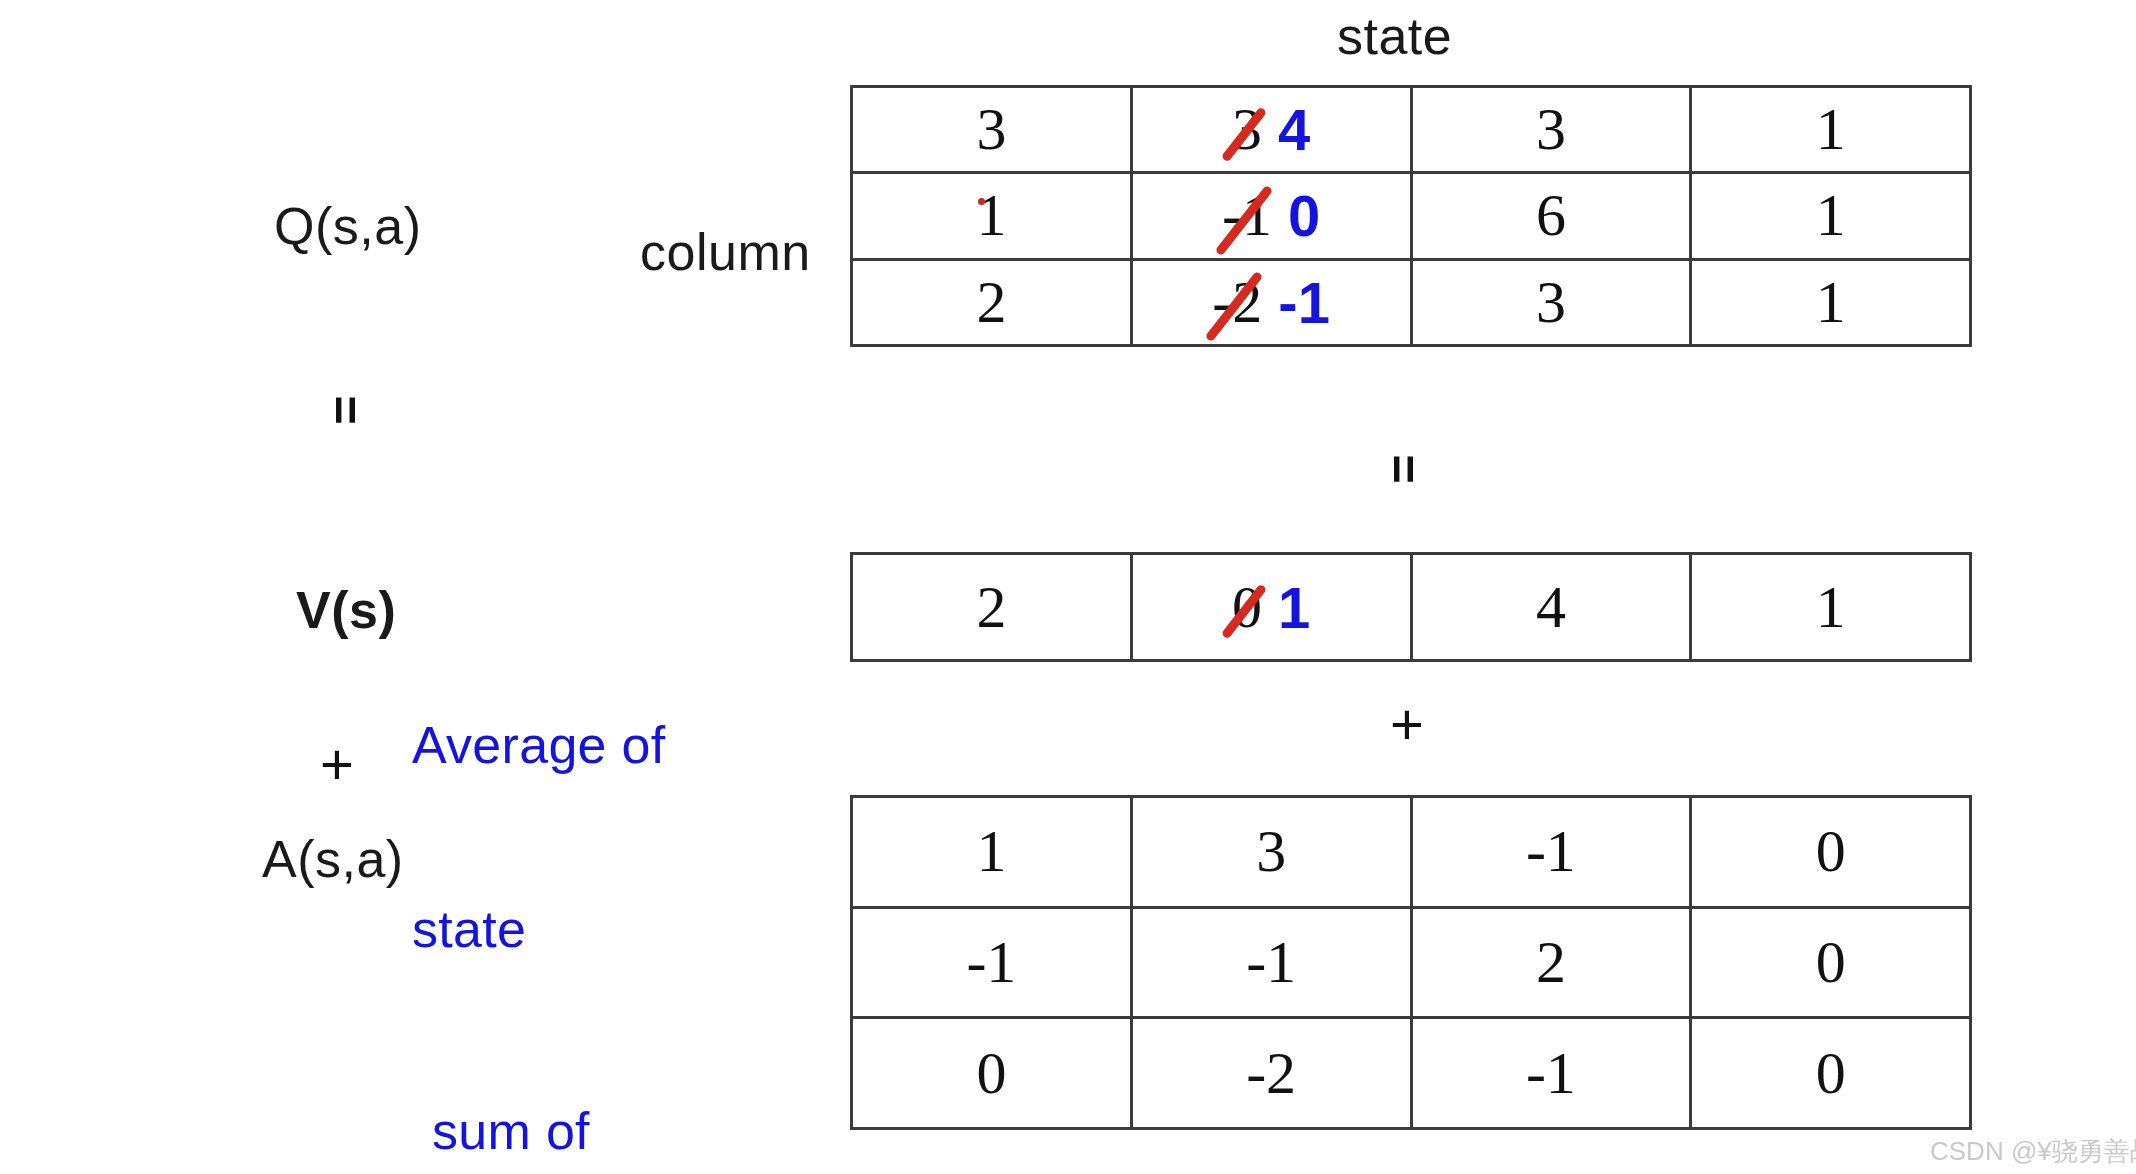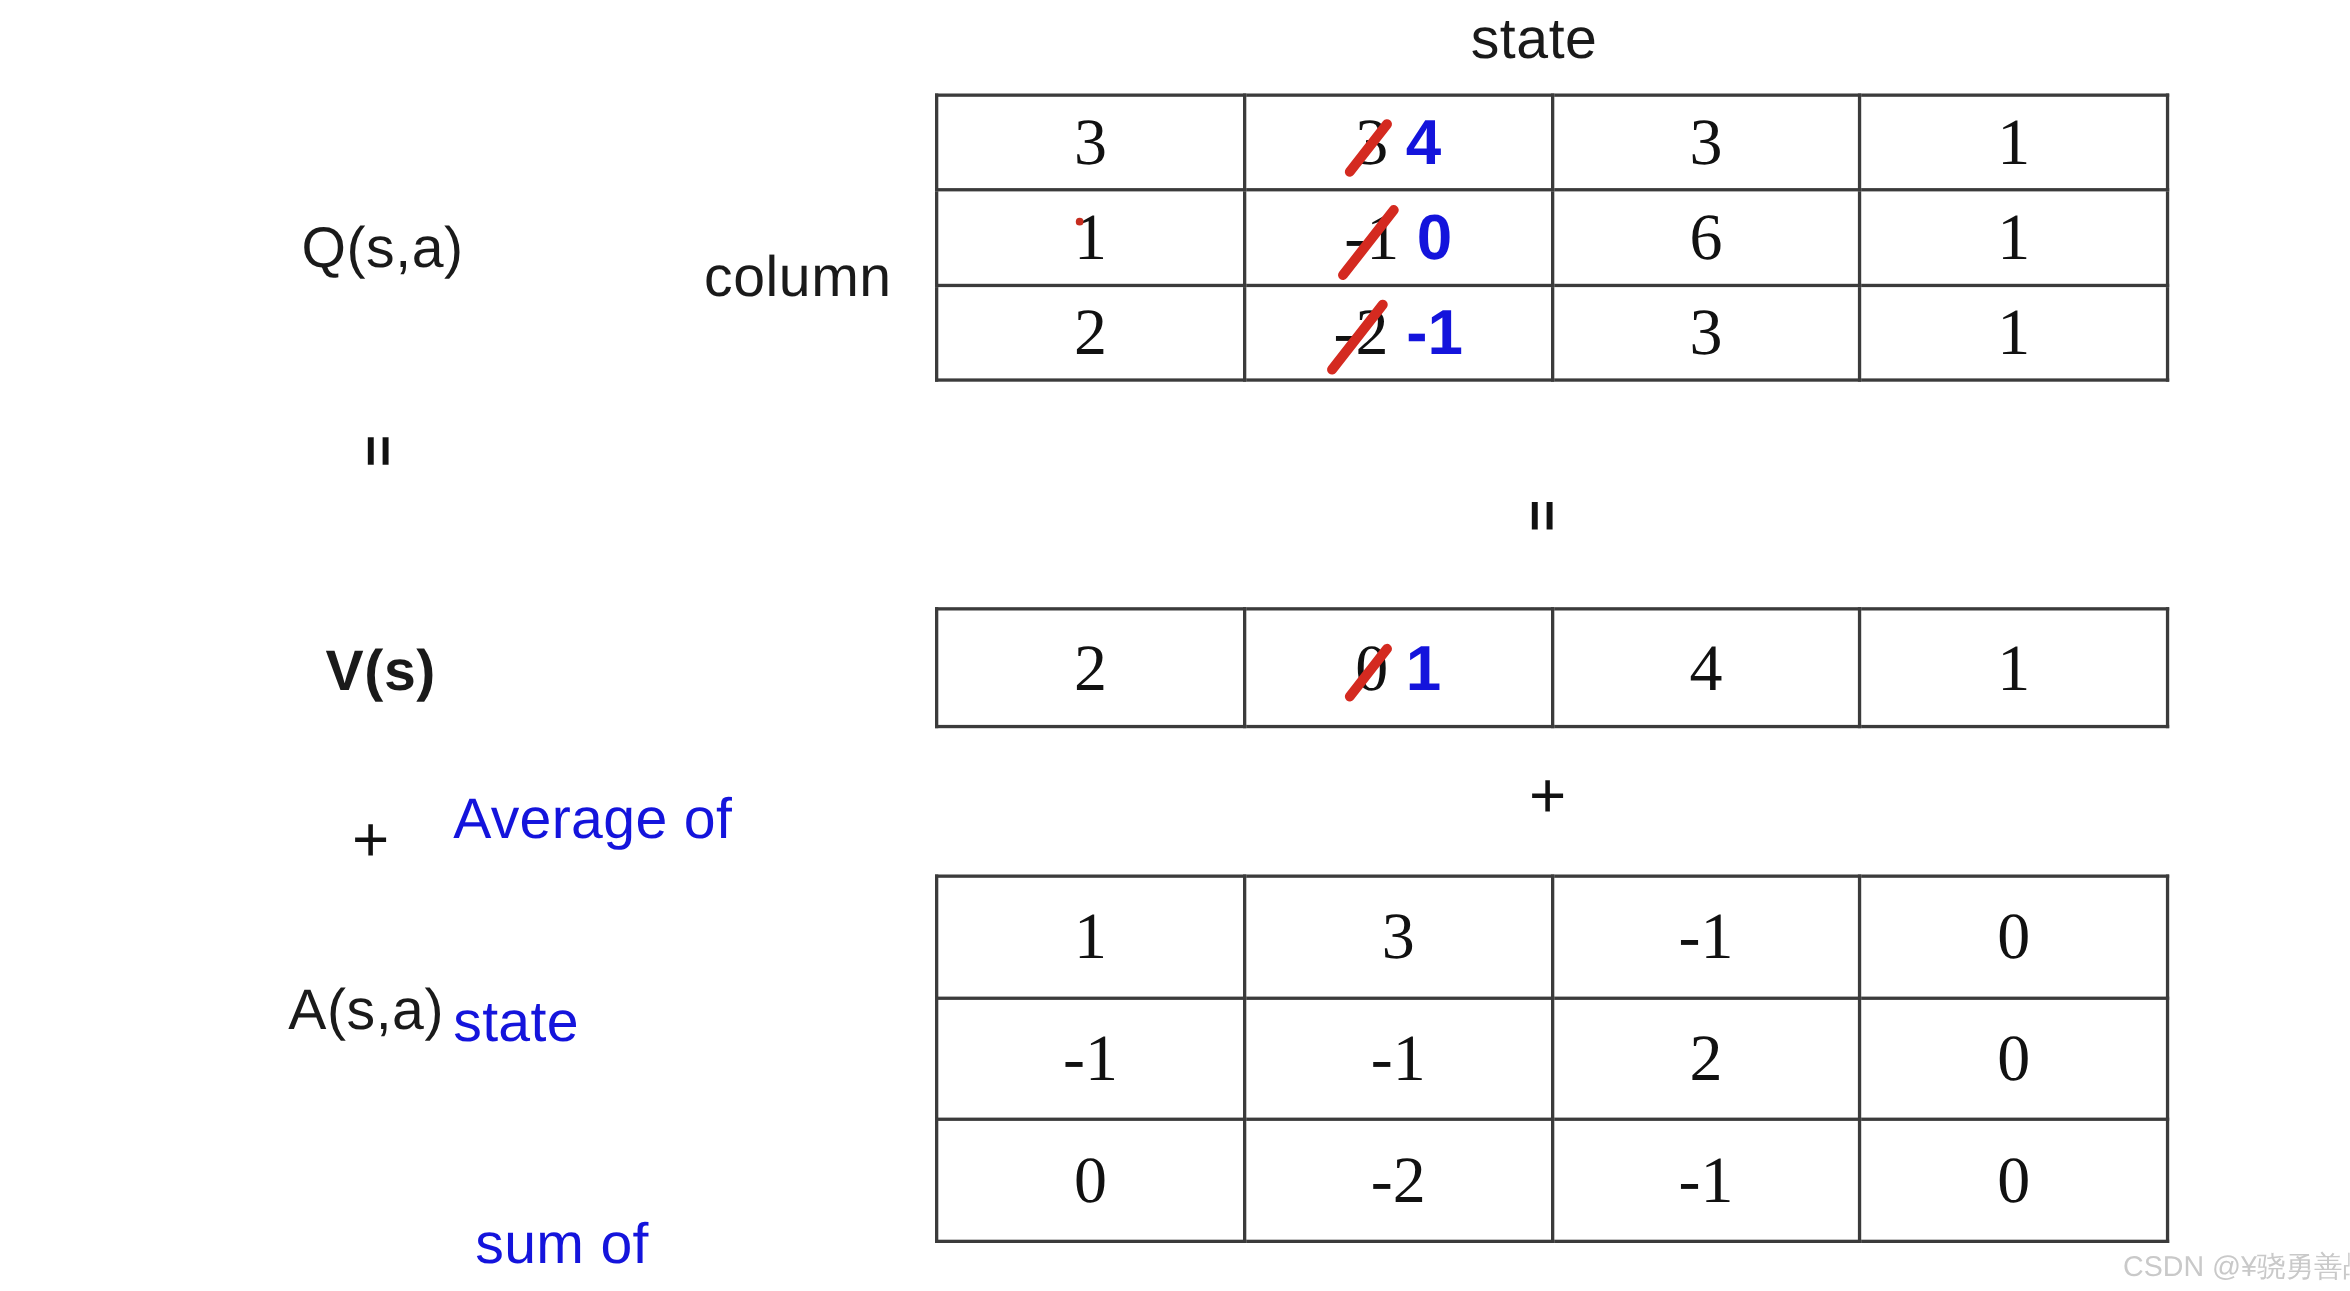--- a/index.html
+++ b/index.html
@@ -137,21 +137,21 @@
 
   <div class="abs lbl-black" style="left:296px; top:580px;font-weight:bold;">V(s)</div>
 
   <div class="abs lbl-blue" style="left:412px; top:592px;">
     <div>Average of</div>
     <div>state</div>
   </div>
 
   <div class="plus-sign" style="left:320px; top:735px;">+</div>
 
-  <div class="abs lbl-black" style="left:262px; top:888px;">A(s,a)</div>
+  <div class="abs lbl-black" style="left:262px; top:829px;">A(s,a)</div>
 
   <div class="abs lbl-blue" style="left:432px; top:978px;">
     <div>sum of</div>
     
   </div>
 
   <div class="abs lbl-black" style="left:640px; top:222px;">column</div>
 
   <table class="grid" id="q-grid" style="left:850px; top:85px; width:1122px; height:262px;">
     <tbody>

